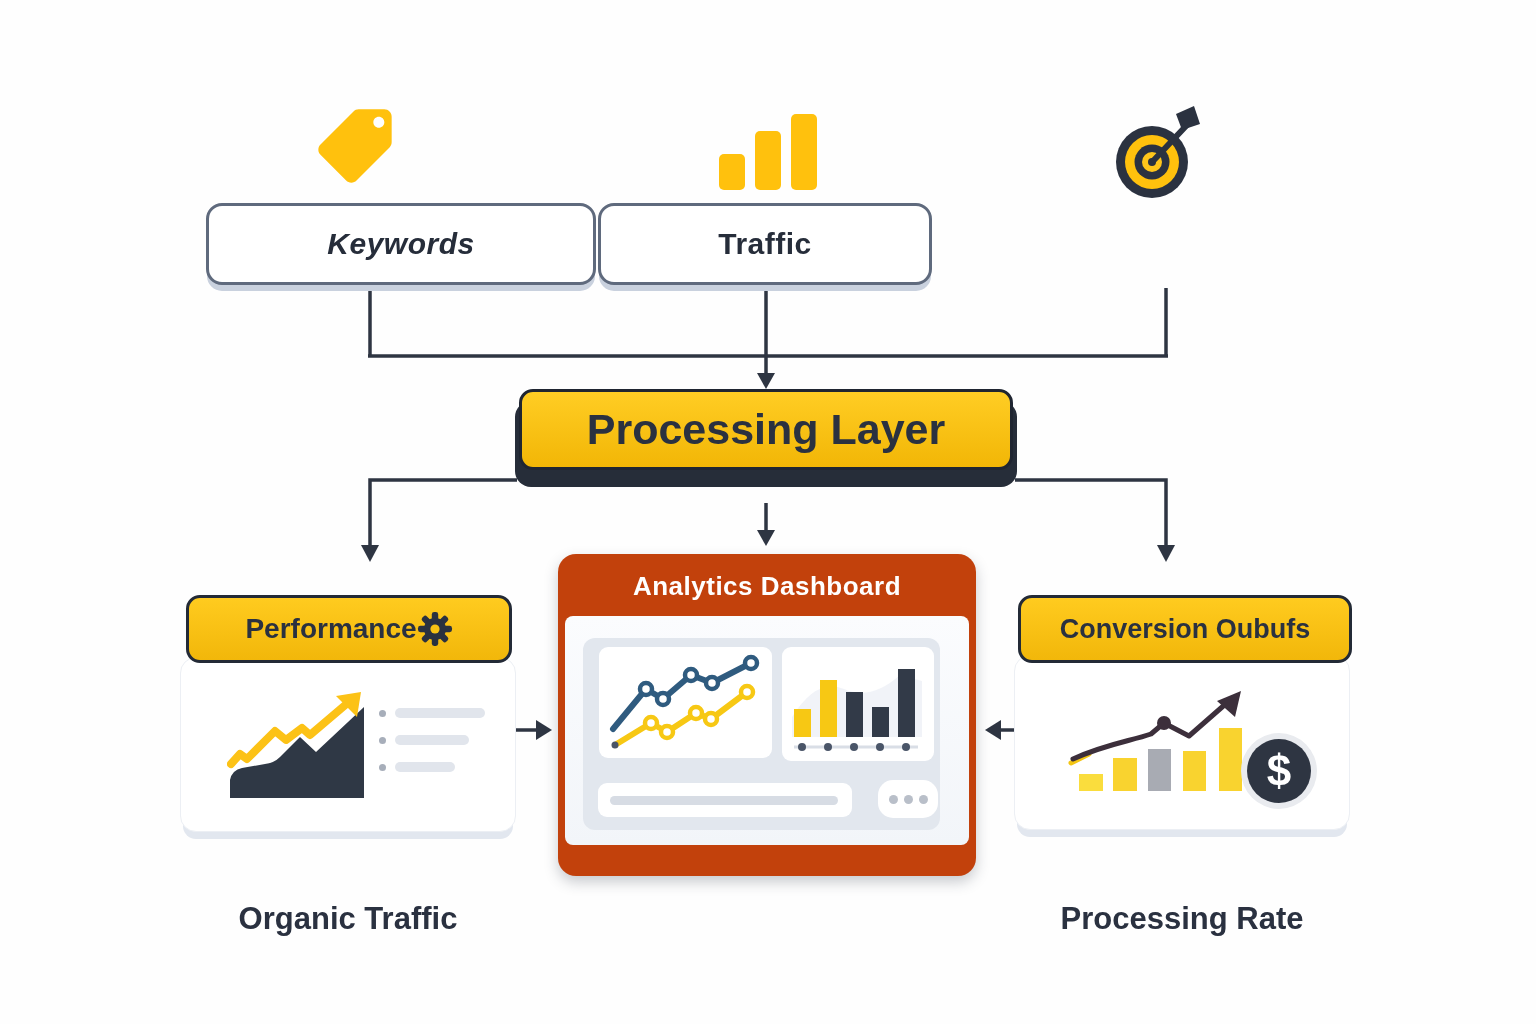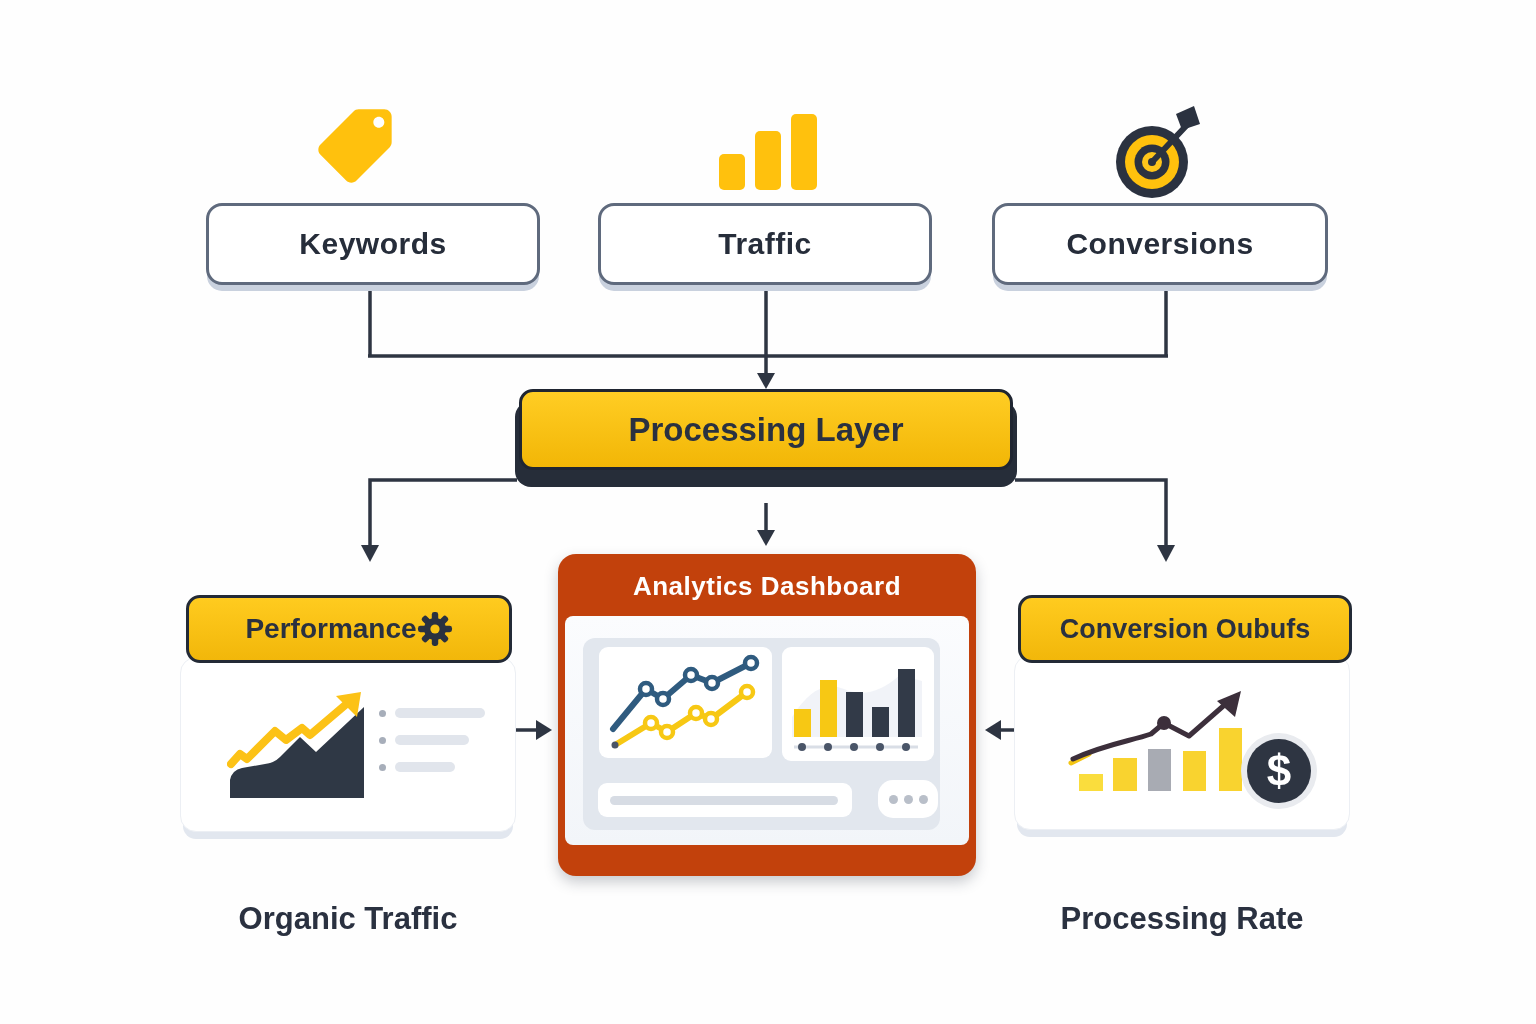--- a/index.html
+++ b/index.html
@@ -22,21 +22,21 @@
   
   .proc-shadow{
     left:515px;top:401px;width:502px;height:86px;border-radius:16px;
     background:#262d39;
   }
   .proc-face{
     left:519px;top:389px;width:494px;height:81px;border-radius:14px;
     background:linear-gradient(180deg,#ffcd24,#f2b606);
     border:3px solid #1f2531;box-sizing:border-box;
     display:flex;align-items:center;justify-content:center;
-    font-size:33px;font-weight:700;color:#2a3140;
+    font-size:43px;font-weight:700;color:#2a3140;
   }
   
   .out-header{
     position:absolute;height:68px;border-radius:14px;
     background:linear-gradient(180deg,#ffcb1f,#f2b70a);
     border:3px solid #232a36;box-sizing:border-box;
     display:flex;align-items:center;justify-content:center;gap:0;
     font-size:28px;font-weight:700;color:#2a3140;z-index:4;
   }
   
@@ -122,28 +122,25 @@
   <svg class="abs" style="left:1100px;top:100px;" width="110" height="108" viewBox="0 0 110 108">
     <circle cx="52" cy="62" r="36" fill="#2b3240"></circle>
     <circle cx="52" cy="62" r="27" fill="#ffc10d"></circle>
     <circle cx="52" cy="62" r="17.5" fill="#2b3240"></circle>
     <circle cx="52" cy="62" r="10" fill="#ffc61b"></circle>
     <circle cx="52" cy="62" r="4" fill="#2b3240"></circle>
     <path d="M54,60 L86,26" stroke="#2b3240" stroke-width="6" stroke-linecap="round"></path>
     <polygon points="82,30 76,14 94,6 100,24" fill="#2b3240"></polygon>
   </svg>
 
-  <div class="input-box" style="left:206px;width:334px;">
+  <div class="input-box" style="left:206px;width:390px;font-style:italic;">
     <span>Keywords</span>
   </div>
   <div class="input-box" style="left:598px;width:334px;">
     <span>Traffic</span>
-  </div>
-  <div class="input-box" style="left:992px;width:336px;">
-    <span>Conversions</span>
   </div>
 
   <div class="abs proc-shadow"></div>
   <div class="abs proc-face">
     <span>Processing Layer</span>
   </div>
 
   <div class="out-header" style="left:186px;top:595px;width:326px;">
     <span>Performance</span>
     <svg width="36" height="36" viewBox="0 0 36 36">

